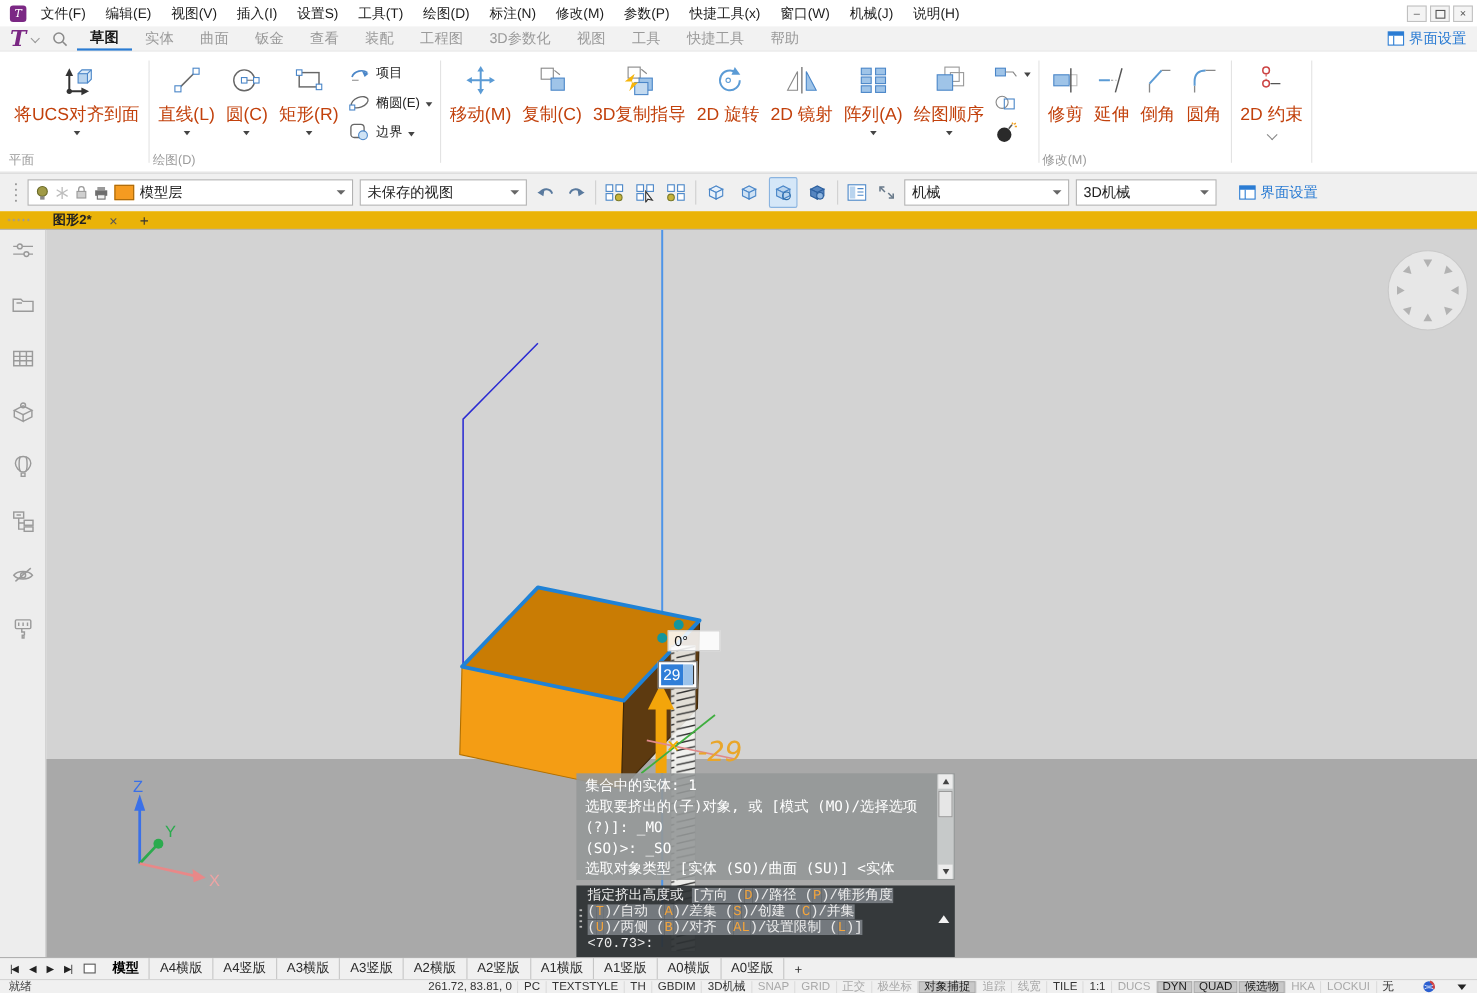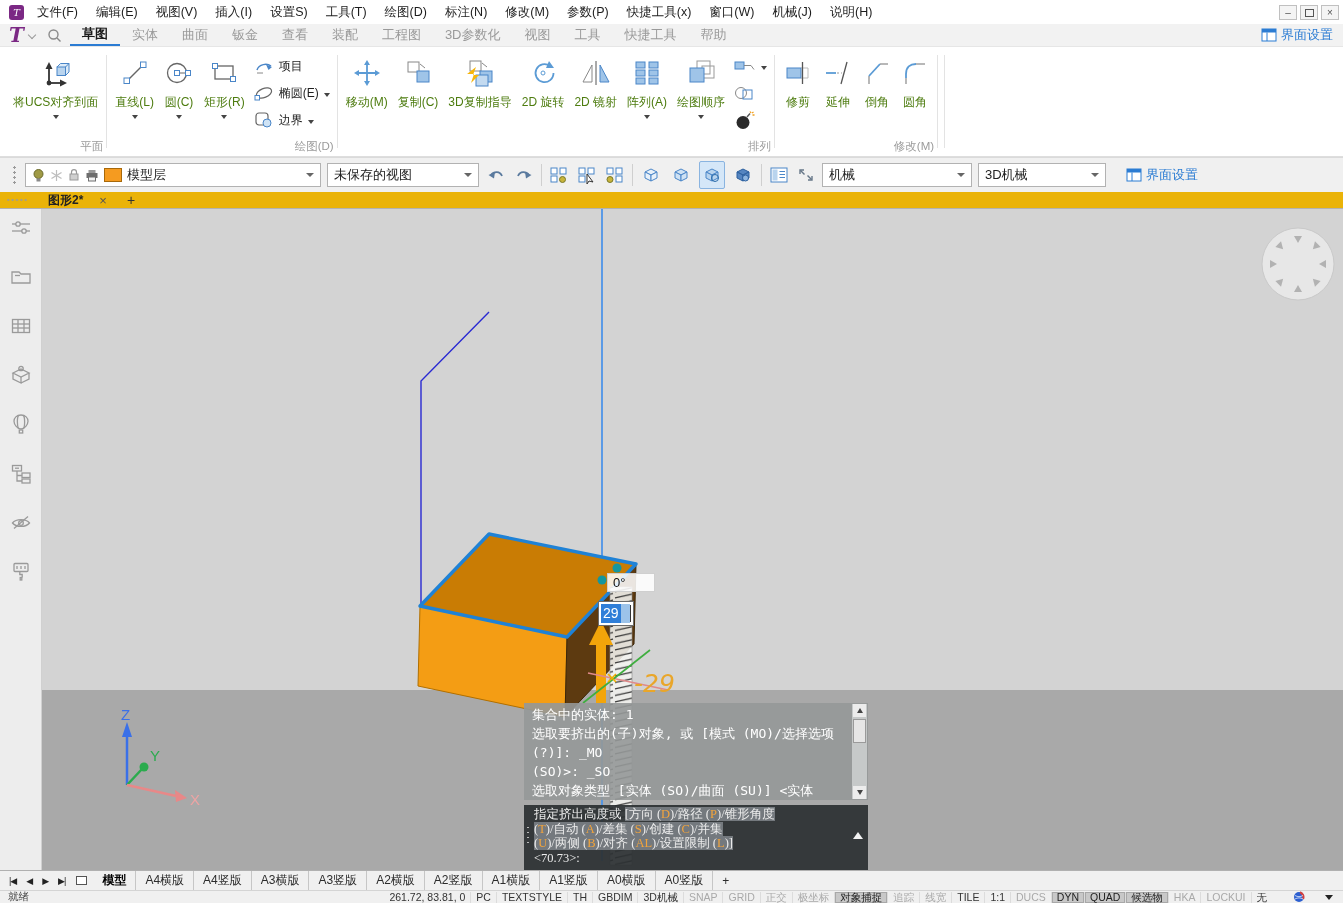--- a/index.html
+++ b/index.html
@@ -19,24 +19,24 @@
   .rtab{padding:0 12px;display:flex;align-items:center;white-space:nowrap;box-sizing:border-box;}
   .rtab.active{color:#1b1b1b;font-weight:bold;border-bottom:2px solid #2b7cd3;}
   .uiset{margin-left:auto;display:flex;align-items:center;gap:4px;color:#2b7cd3;padding:0 10px;white-space:nowrap;}
   
   .ribbon{position:absolute;left:0;top:47px;width:100%;height:110px;background:#fff;border-bottom:1px solid #dedede;display:flex;align-items:stretch;padding-left:8px;box-sizing:border-box;}
   .rgroup{display:flex;flex-direction:column;}
   .rrow{display:flex;align-items:flex-start;flex:1;padding-top:5px;}
   .rbtn{display:flex;flex-direction:column;align-items:center;padding:1px 5px;cursor:default;}
   .ricon-wrap{height:40px;display:flex;align-items:center;justify-content:center;}
   .ricon-wrap.sm{height:20px;}
-  .rlabel{font-size:12px;color:#4d7c0f;white-space:nowrap;margin-top:1px;}
+  .rlabel{font-size:16px;color:#c2410c;white-space:nowrap;margin-top:1px;}
   .tri-down{width:0;height:0;border-left:3.5px solid transparent;border-right:3.5px solid transparent;border-top:4px solid #444;margin-top:4px;}
   .chevd{width:6px;height:6px;border-right:1.5px solid #888;border-bottom:1.5px solid #888;transform:rotate(45deg);margin-top:4px;}
-  .rgrouplabel{text-align:right;font-size:11.5px;color:#9b9b9b;height:19px;line-height:19px;white-space:nowrap;}
+  .rgrouplabel{text-align:left;font-size:11.5px;color:#9b9b9b;height:19px;line-height:19px;white-space:nowrap;}
   .rsep{width:1px;background:#e3e3e3;margin:8px 3px;}
   .rstack{display:flex;flex-direction:column;justify-content:flex-start;padding:2px 4px;gap:3px;}
   .rsmall{display:flex;align-items:center;gap:5px;font-size:12px;color:#1f1f1f;height:24px;white-space:nowrap;}
   
   .toolbar{position:absolute;left:0;top:157px;width:100%;height:35px;background:#f0f0f0;border-top:1px solid #dadada;display:flex;align-items:center;gap:6px;padding-left:12px;font-size:13px;color:#222;box-sizing:border-box;}
   .grip{width:5px;height:20px;background-image:radial-gradient(circle,#9a9a9a 1px,transparent 1.3px);background-size:5px 5px;margin-right:2px;}
   .combo{height:24px;background:#fff;border:1px solid #b2b2b2;display:flex;align-items:center;padding:0 6px;gap:5px;box-sizing:border-box;}
   .ddcaret{margin-left:auto;width:0;height:0;border-left:4px solid transparent;border-right:4px solid transparent;border-top:4.5px solid #666;}
   .swatch{width:16px;height:12px;background:#f59b20;border:1px solid #a8690a;display:inline-block;}
   .vsep{width:1px;height:22px;background:#cfcfcf;}
@@ -60,21 +60,21 @@
   .hrest{width:9px;height:19px;background:#9cc3ea;}
   .hcursor{width:1px;height:17px;background:#333;}
   .cmd-hist{position:absolute;left:482px;top:494px;width:344px;height:97px;background:rgba(149,152,152,0.9);color:#fff;font-family:"DejaVu Sans Mono",monospace;font-size:13px;line-height:19px;padding:2px 20px 0 8px;box-sizing:border-box;}
   .cmd-hist .cline{white-space:nowrap;overflow:hidden;}
   .vscroll{position:absolute;right:1px;top:1px;bottom:1px;width:15px;background:#c6c9c9;}
   .sbtn{position:absolute;left:1px;width:13px;height:13px;background:#ececec;display:flex;align-items:center;justify-content:center;}
   .sbtn.up{top:0;} .sbtn.dn{bottom:0;}
   .tri-up-s{width:0;height:0;border-left:3.5px solid transparent;border-right:3.5px solid transparent;border-bottom:5px solid #444;}
   .tri-dn-s{width:0;height:0;border-left:3.5px solid transparent;border-right:3.5px solid transparent;border-top:5px solid #444;}
   .sthumb{position:absolute;left:1px;top:15px;width:13px;height:24px;background:#e6e6e6;border:1px solid #9a9a9a;box-sizing:border-box;}
-  .cmd-in{position:absolute;left:482px;top:596px;width:344px;height:72px;background:rgba(44,48,51,0.93);color:#ececec;font-family:Liberation Serif, serif;font-size:12.5px;line-height:14.5px;padding:2px 18px 0 10px;box-sizing:border-box;}
+  .cmd-in{position:absolute;left:482px;top:596px;width:344px;height:72px;background:rgba(44,48,51,0.93);color:#ececec;font-family:Liberation Mono, monospace;font-size:12.5px;line-height:14.5px;padding:2px 18px 0 10px;box-sizing:border-box;}
   .pline{white-space:nowrap;overflow:hidden;}
   .seg-h{background:#74797e;}
   .seg-o{background:#74797e;color:#f2a43c;}
   .indots{position:absolute;left:2px;top:20px;width:4px;height:20px;background-image:radial-gradient(circle,#bbb 0.9px,transparent 1.1px);background-size:4px 5px;}
   .collapse{position:absolute;right:5px;top:27px;width:0;height:0;border-left:5px solid transparent;border-right:5px solid transparent;border-bottom:7px solid #f2f2f2;}
   
   .sheettabs{position:absolute;left:0;top:870px;width:100%;height:20px;background:#f0f0f0;border-top:1px solid #b0b0b0;display:flex;align-items:center;font-size:12px;color:#2c2c2c;padding-left:4px;box-sizing:border-box;}
   .snav{font-size:9px;color:#222;padding:0 5px;letter-spacing:-1px;}
   .sheeticon{width:11px;height:9px;border:1px solid #555;margin:0 6px;box-sizing:border-box;background:#fff;}
   .stab{padding:0 9px;height:100%;display:flex;align-items:center;border-right:1px solid #c6c6c6;white-space:nowrap;}
@@ -354,21 +354,20 @@
                 <span class="ricon-wrap sm">
                   <svg width="22" height="20">
                     <circle cx="9" cy="12.5" r="6.5" fill="#2a2a2a"></circle>
                     <path d="M13 7l3-3.5" stroke="#555" stroke-width="1.4" fill="none"></path>
                     <path d="M16 1.5l1 1.5m1 0l1.5-1M18.5 5h2" stroke="#f0a020" stroke-width="1.3" fill="none"></path>
                   </svg>
                 </span>
               </div>
             </div>
           </div>
-          <div class="rgrouplabel">排列</div>
         </div>
         <div class="rsep"></div>
         <div class="rgroup">
           <div class="rrow">
             <div class="rbtn">
               <span class="ricon-wrap">
                 <svg width="30" height="28">
                   <rect x="4" y="9" width="14" height="10" fill="#9fc4e8" stroke="#4a86c8"></rect>
                   <path d="M18 9h7v10h-7" fill="none" stroke="#bbb"></path>
                   <line x1="19.5" y1="3" x2="19.5" y2="25" stroke="#555" stroke-width="1.3"></line>
@@ -403,20 +402,37 @@
                   <path d="M5 19v-4C5 8 9 5 15 5" stroke="#5b9bd5" stroke-width="1.8" fill="none"></path>
                   <path d="M15 5h9" stroke="#888" stroke-width="1.2" fill="none"></path>
                 </svg>
               </span>
               <div class="rlabel">圆角</div>
             </div>
           </div>
           <div class="rgrouplabel">修改(M)</div>
         </div>
         <div class="rsep"></div>
+        <div class="rgroup">
+          <div class="rrow">
+            <div class="rbtn">
+              <span class="ricon-wrap">
+                <svg width="26" height="28">
+                  <circle cx="8" cy="5" r="3" fill="none" stroke="#cc4444" stroke-width="1.4"></circle>
+                  <circle cx="8" cy="17" r="3" fill="none" stroke="#cc4444" stroke-width="1.4"></circle>
+                  <path d="M8 8.5v5" stroke="#cc4444" stroke-dasharray="2 2"></path>
+                  <path d="M12 17h9" stroke="#555" stroke-width="1.3"></path>
+                </svg>
+              </span>
+              <div class="rlabel">2D 约束</div>
+              <div class="chevd"></div>
+            </div>
+          </div>
+          <div class="rgrouplabel"></div>
+        </div>
         <div class="rsep"></div>
       </div>
     </div>
 
   <div class="toolbar">
     <div class="grip"></div>
     <div class="combo" style="width:296px">
       <svg width="13" height="15">
           <circle cx="6.5" cy="6" r="4.5" fill="#a09a46" stroke="#6a6a2a"></circle>
           <rect x="4.5" y="10.5" width="4" height="3" fill="#8a8a8a"></rect>

